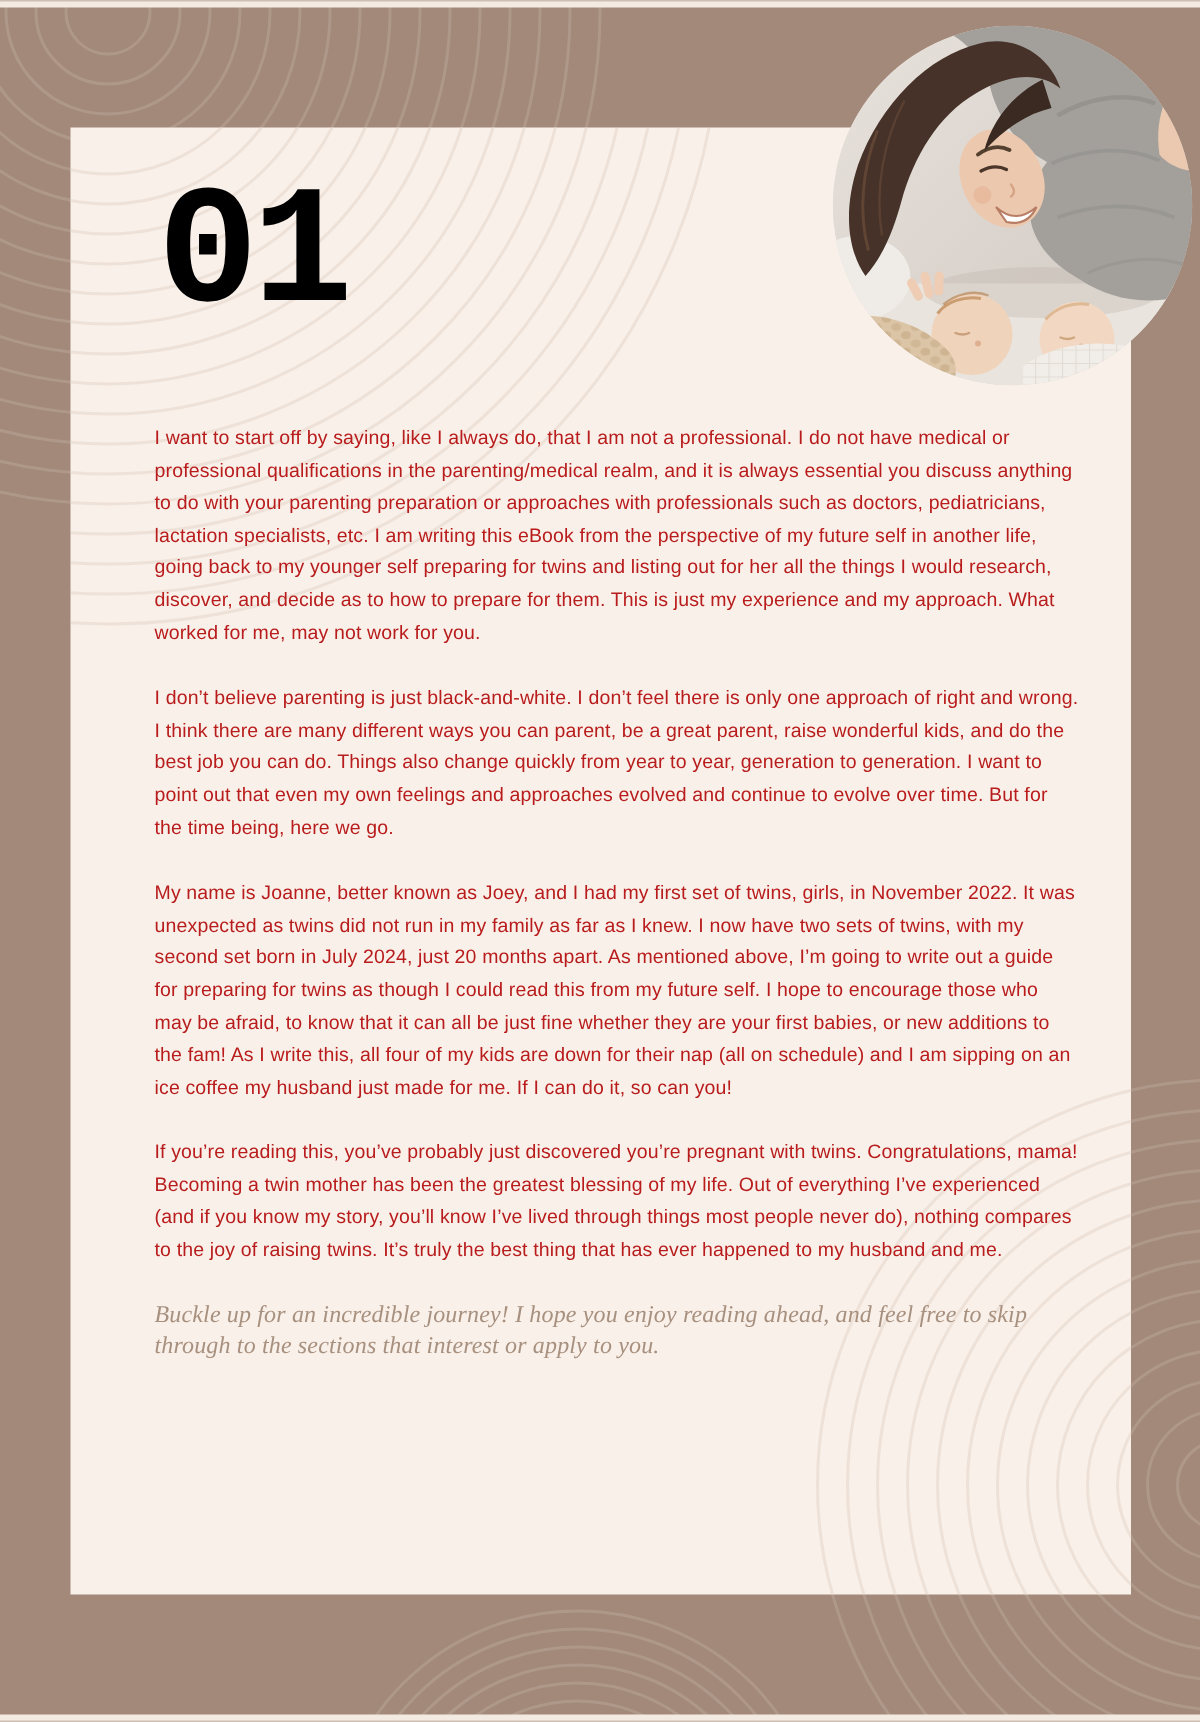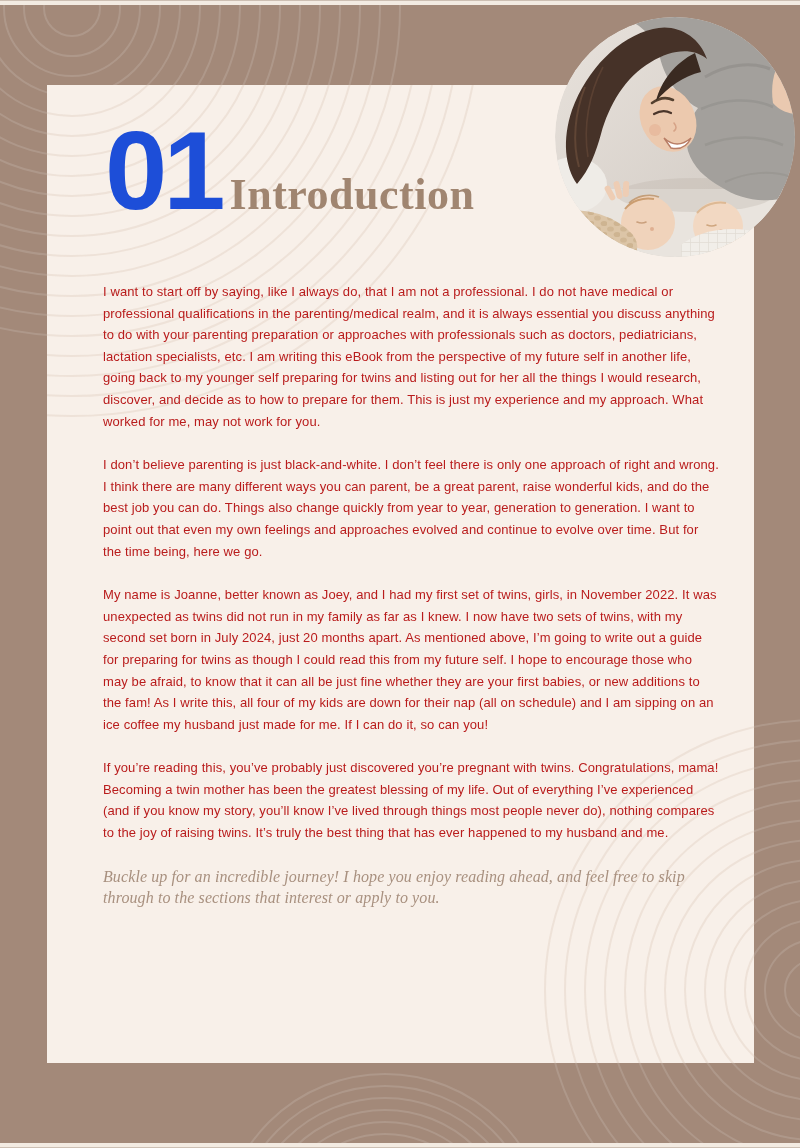--- a/index.html
+++ b/index.html
@@ -15,21 +15,21 @@
   .card{
     position:absolute;left:47px;top:85px;width:707px;height:978px;
     background:#f8f0e9;overflow:hidden;z-index:1;
   }
   .rings-card{position:absolute;left:0;top:0;z-index:0;}
   .heading{
     position:absolute;left:58px;top:30px;display:flex;align-items:baseline;z-index:2;
   }
   .chapter-num{
     font-size:112px;font-weight:700;line-height:1;letter-spacing:-4px;
-    color:#1d4ed8;font-family:Liberation Sans, sans-serif;
+    color:#000000;font-family:Liberation Mono, monospace;
   }
   .chapter-title{
     font-family:"Liberation Serif", serif;font-weight:600;font-size:44px;
     letter-spacing:0.5px;color:#a08570;margin-left:8px;line-height:1;
   }
   .body-copy{
     position:absolute;left:56px;top:196px;width:616px;z-index:2;
   }
   .body-copy p{
     margin:0 0 22px 0;font-size:13px;line-height:21.6px;
@@ -133,21 +133,20 @@
             <circle cx="768" cy="905" r="210"></circle>
           <circle cx="768" cy="905" r="230"></circle>
             <circle cx="768" cy="905" r="250"></circle>
             <circle cx="768" cy="905" r="270"></circle>
         </g>
       </g>
     </svg>
 
     <div class="heading">
       <span class="chapter-num">01</span>
-      <span class="chapter-title">Introduction</span>
     </div>
 
     <div class="body-copy">
       <p>I want to start off by saying, like I always do, that I am not a professional. I do not have medical or professional qualifications in the parenting/medical realm, and it is always essential you discuss anything to do with your parenting preparation or approaches with professionals such as doctors, pediatricians, lactation specialists, etc. I am writing this eBook from the perspective of my future self in another life, going back to my younger self preparing for twins and listing out for her all the things I would research, discover, and decide as to how to prepare for them. This is just my experience and my approach. What worked for me, may not work for you.</p>
       <p>I don’t believe parenting is just black-and-white. I don’t feel there is only one approach of right and wrong. I think there are many different ways you can parent, be a great parent, raise wonderful kids, and do the best job you can do. Things also change quickly from year to year, generation to generation. I want to point out that even my own feelings and approaches evolved and continue to evolve over time. But for the time being, here we go.</p>
       <p>My name is Joanne, better known as Joey, and I had my first set of twins, girls, in November 2022. It was unexpected as twins did not run in my family as far as I knew. I now have two sets of twins, with my second set born in July 2024, just 20 months apart. As mentioned above, I’m going to write out a guide for preparing for twins as though I could read this from my future self. I hope to encourage those who may be afraid, to know that it can all be just fine whether they are your first babies, or new additions to the fam! As I write this, all four of my kids are down for their nap (all on schedule) and I am sipping on an ice coffee my husband just made for me. If I can do it, so can you!</p>
       <p>If you’re reading this, you’ve probably just discovered you’re pregnant with twins. Congratulations, mama! Becoming a twin mother has been the greatest blessing of my life. Out of everything I’ve experienced (and if you know my story, you’ll know I’ve lived through things most people never do), nothing compares to the joy of raising twins. It’s truly the best thing that has ever happened to my husband and me.</p>
       <p class="closing">Buckle up for an incredible journey! I hope you enjoy reading ahead, and feel free to skip through to the sections that interest or apply to you.</p>
     </div>
   </div>

